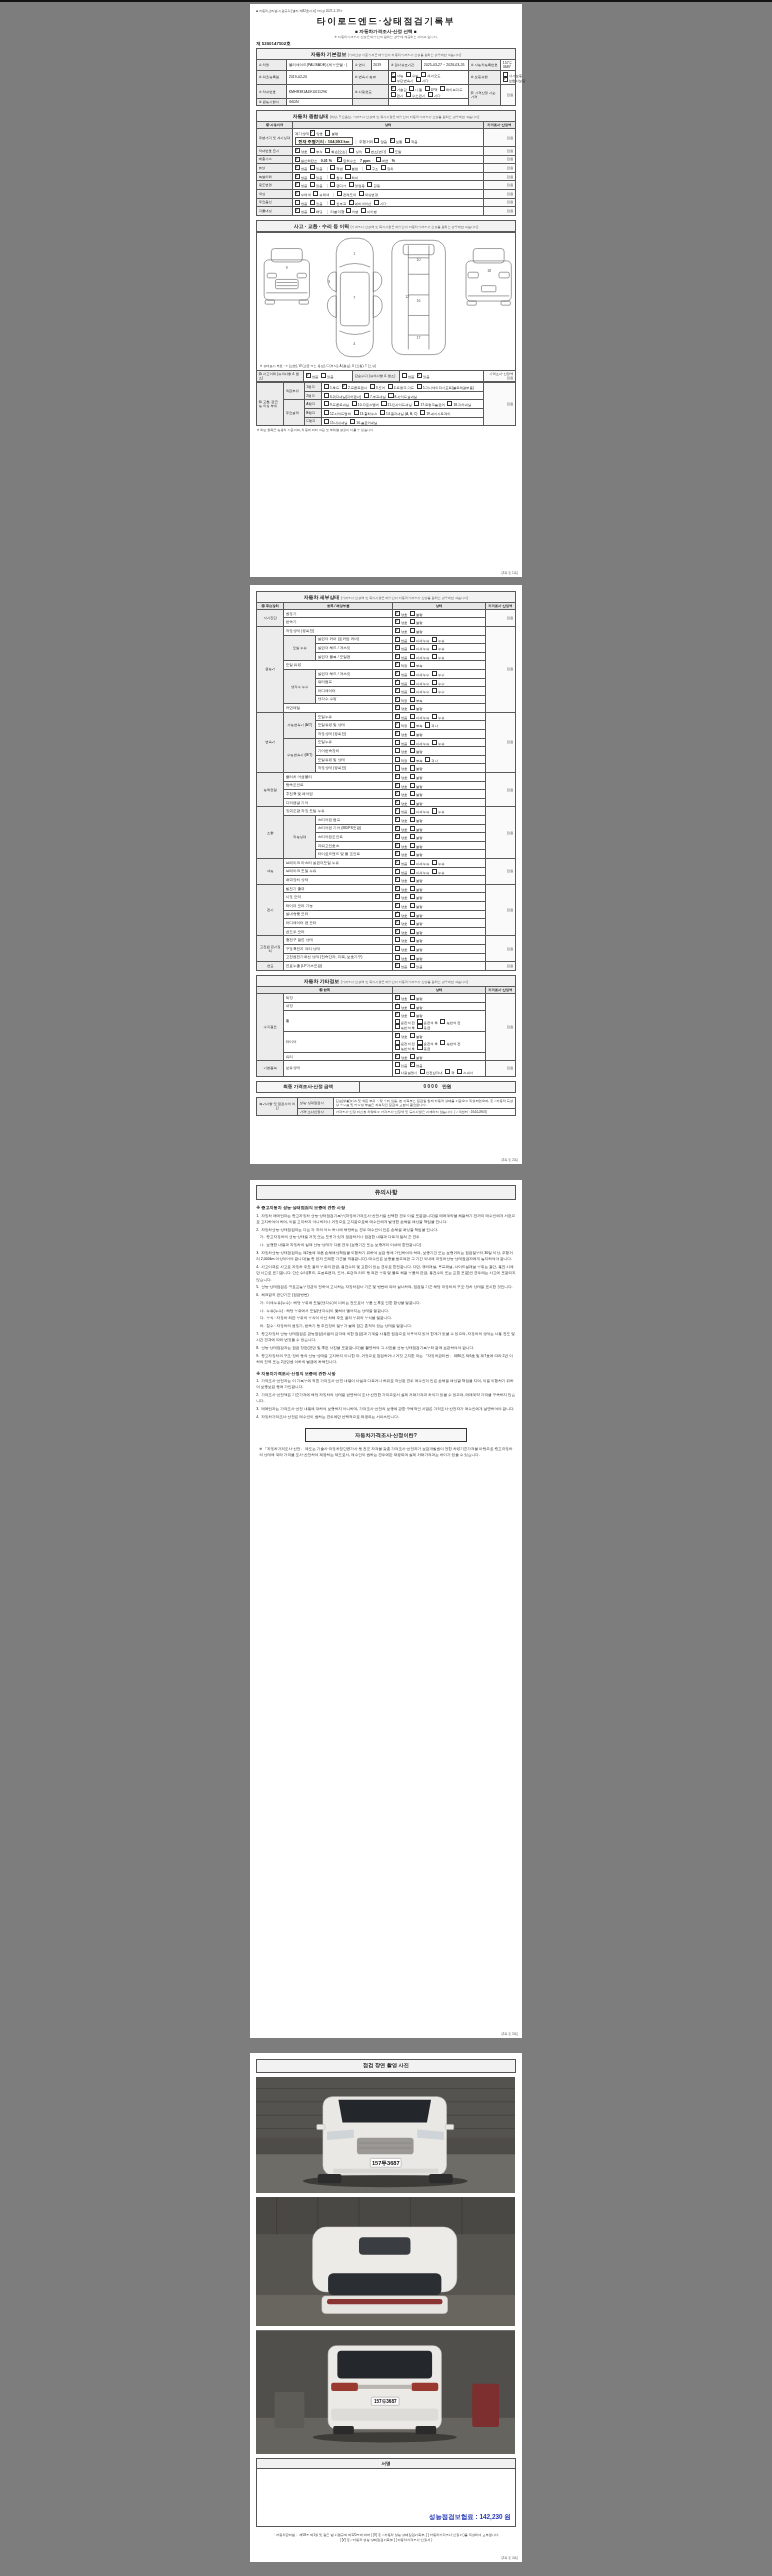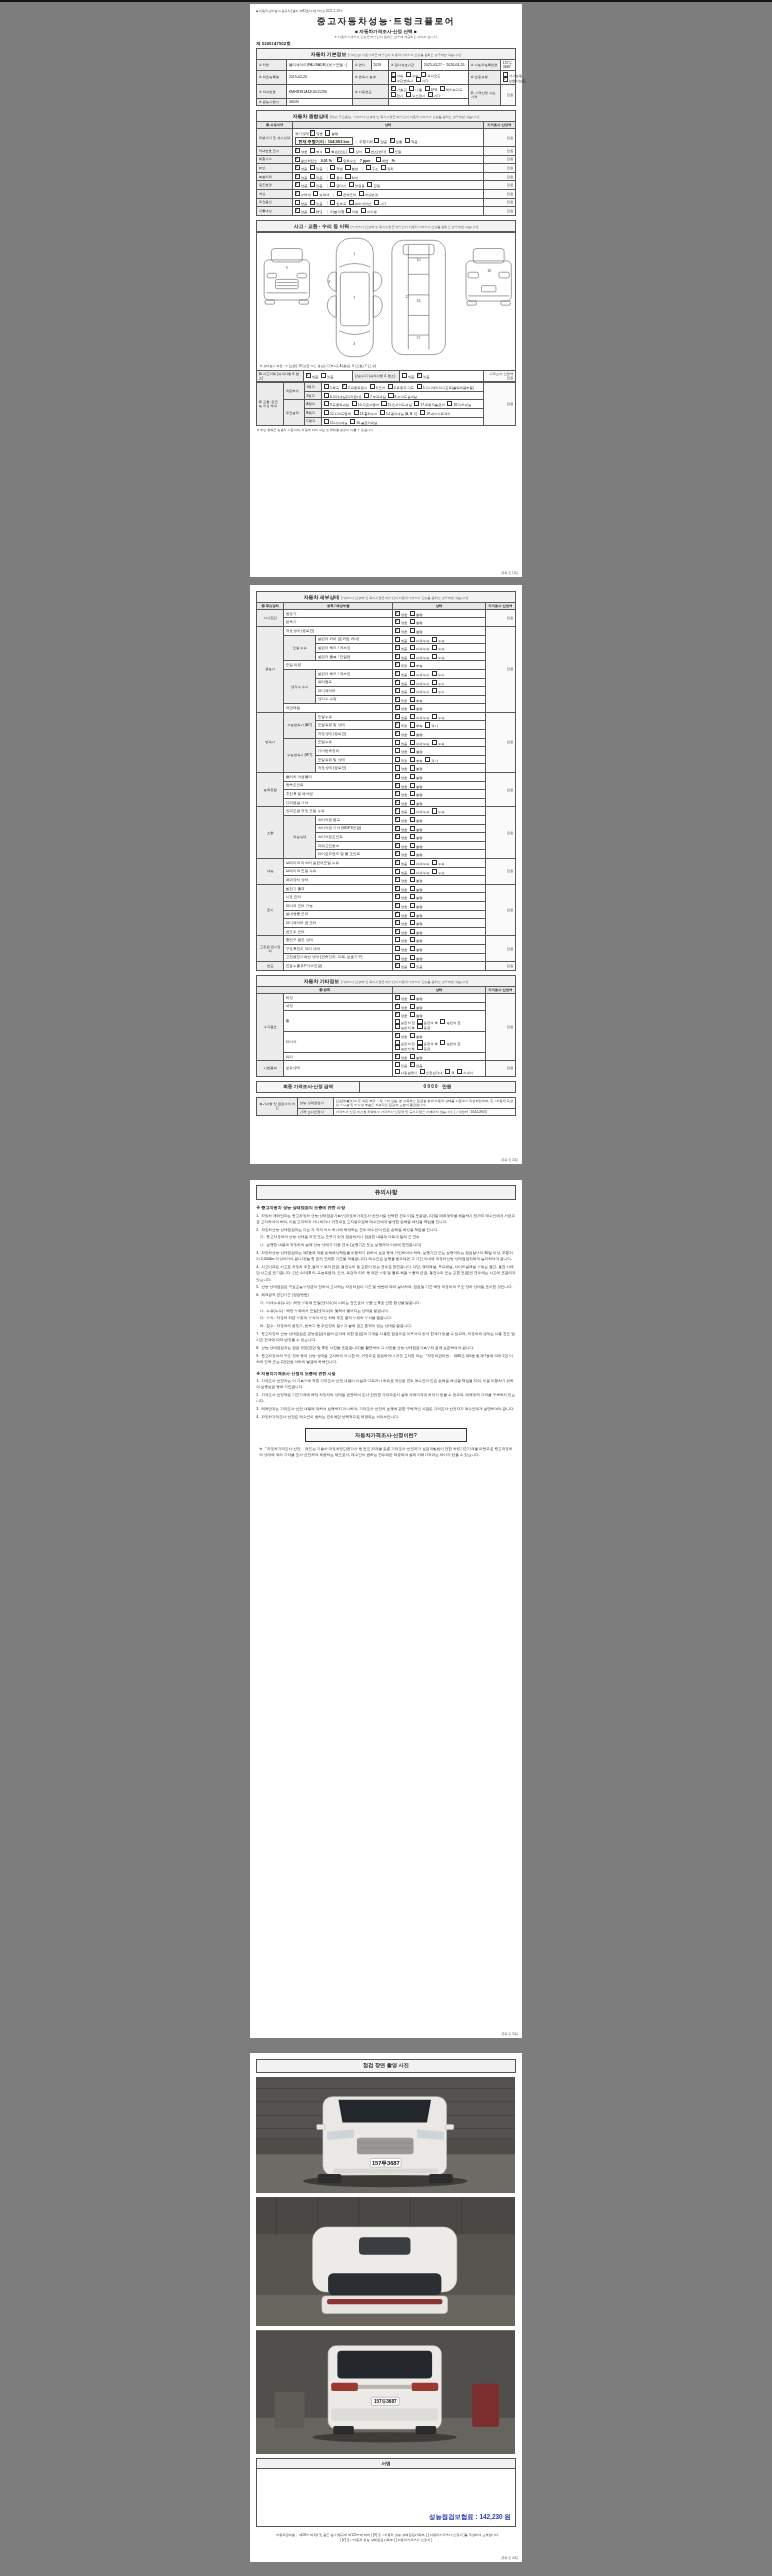--- a/index.html
+++ b/index.html
@@ -50,21 +50,21 @@
   svg{display:block;}
   .svgnum{font-size:7px;fill:#555;}
 </style>
 </head>
 <body>
 
 <div class="topline"></div>
 
 <div class="page" id="pg1">
   <div class="tiny">■ 자동차관리법 시행규칙 [별지 제82호서식] &lt;개정 2021.1.19.&gt;</div>
-  <div class="docTitle">중고자동차성능·트렁크플로어</div>
+  <div class="docTitle">타이로드엔드·상태점검기록부</div>
   <div class="docSub">■ 자동차가격조사·산정 선택 ■</div>
   <div class="docNote">※ 자동차가격조사·산정은 매수인이 원하는 경우에 제공하는 서비스 입니다.</div>
   <div class="docNo">제 5200147502호</div>
 
   <table>
     <colgroup>
         <col style="width:30px">
         <col style="width:66px">
         <col style="width:18.5px">
         <col style="width:17.5px">

